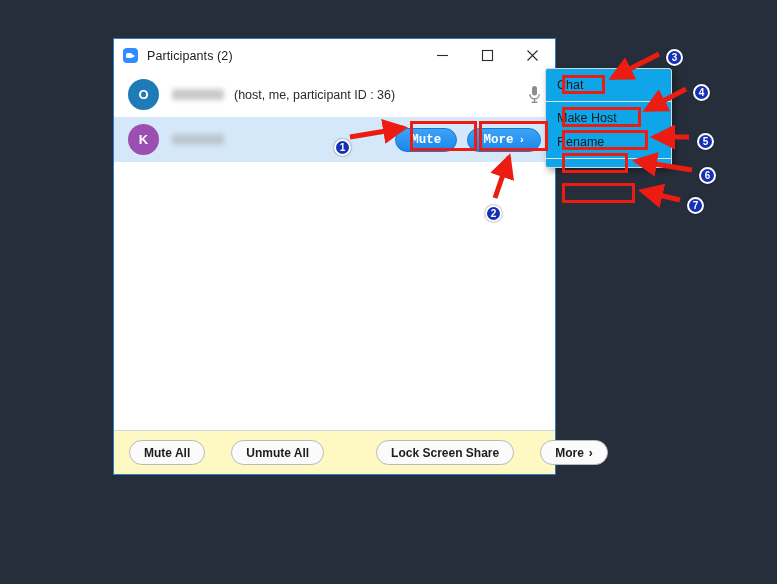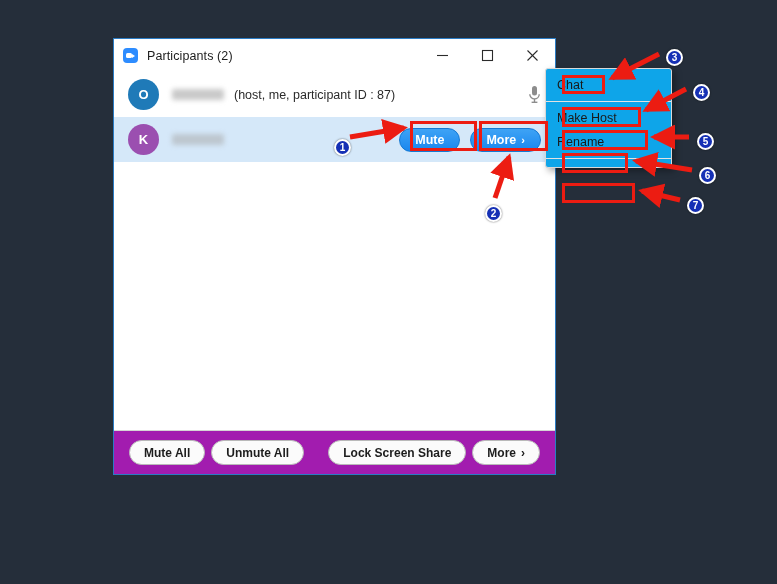--- a/index.html
+++ b/index.html
@@ -151,33 +151,34 @@
     background: linear-gradient(180deg,#3ea3f5 0%,#1a87ef 100%);
     color: #ffffff;
     font-size: 12.5px;
     font-weight: bold;
     padding: 0 15px;
     display: flex;
     align-items: center;
     justify-content: center;
     gap: 5px;
     white-space: nowrap;
+    font-family: Liberation Mono, monospace;
   }
   .pill-btn .chev { font-size: 11px; font-weight: bold; }
 
   
   #footer-bar {
     flex: 0 0 44px;
     height: 44px;
-    background: #a21caf;
+    background: #fef9c3;
     border-top: 1px solid #d5d5d5;
     display: flex;
     align-items: center;
     padding: 0 15px;
-    gap: 6px;
+    gap: 26px;
   }
 
   .ghost-btn {
     height: 25px;
     border-radius: 13px;
     border: 1px solid #b9b9b9;
     background: #fbfbfb;
     color: #1d1d1d;
     font-size: 12px;
     font-weight: bold;
@@ -280,21 +281,21 @@
         <line x1="11.5" y1="1.5" x2="1.5" y2="11.5" stroke="#2b2b2b" stroke-width="1.1"></line>
       </svg>
     </div>
   </div>
 
   <div id="participant-list">
 
     <div class="participant-row">
       <div class="avatar" style="background:#1f7ab8">O</div>
       <div class="pname-blur"></div>
-      <div class="pmeta">(host, me, participant ID : 87)</div>
+      <div class="pmeta">(host, me, participant ID : 36)</div>
       <div class="row-right">
         <svg class="mic-icon" width="13" height="19" viewBox="0 0 13 19">
           <rect x="4" y="1" width="5" height="9.5" rx="2.5" fill="#8d8d8d"></rect>
           <path d="M1.8 9.2a4.7 4.7 0 0 0 9.4 0" fill="none" stroke="#8d8d8d" stroke-width="1.4"></path>
           <line x1="6.5" y1="14" x2="6.5" y2="17" stroke="#8d8d8d" stroke-width="1.4"></line>
           <line x1="3.6" y1="17.3" x2="9.4" y2="17.3" stroke="#8d8d8d" stroke-width="1.4"></line>
         </svg>
       </div>
     </div>
 

